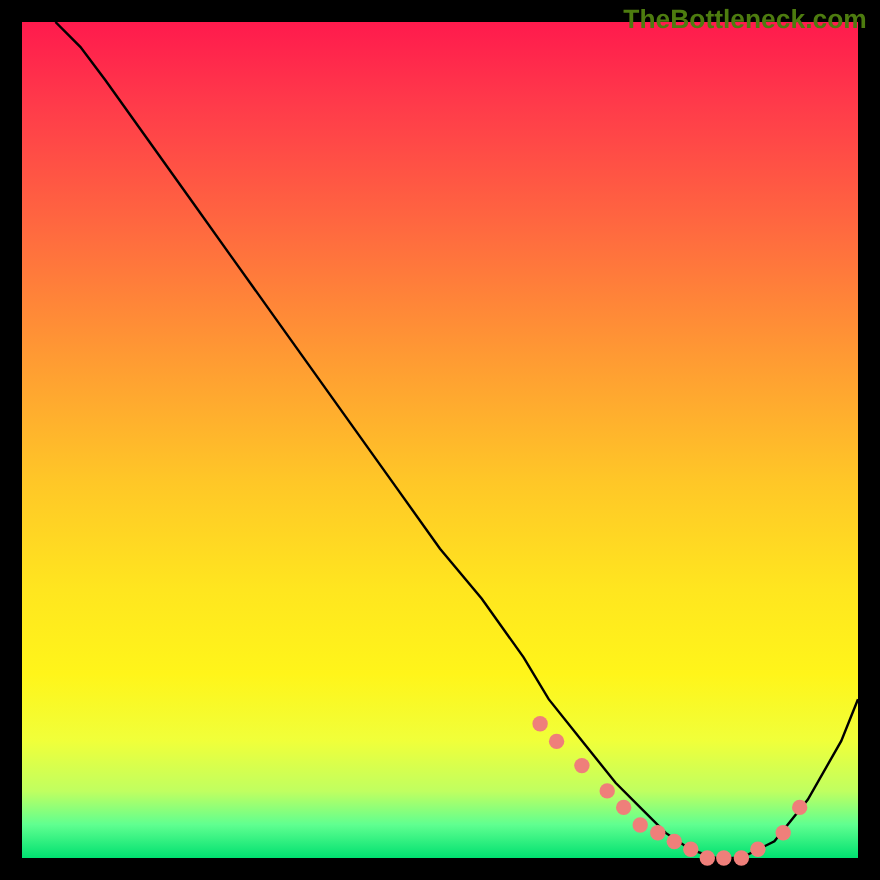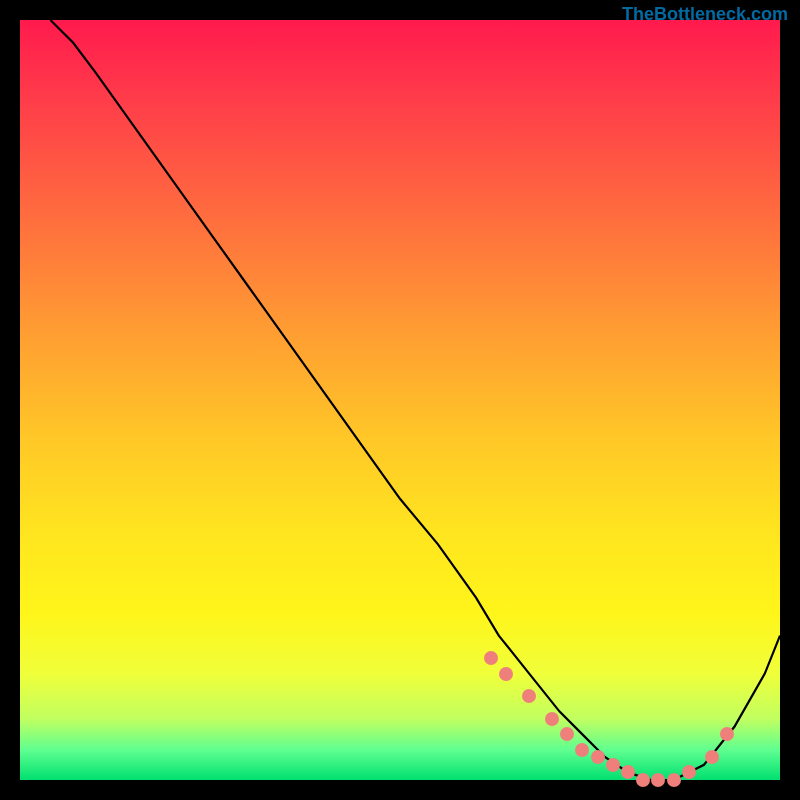--- a/index.html
+++ b/index.html
@@ -8,22 +8,22 @@
     height: 800px;
     background: #000;
     position: relative;
     font-family: Arial, sans-serif;
     overflow: hidden;
   }
   .watermark {
     position: absolute;
     top: 4px;
     right: 12px;
-    color: #0369a1;
-    font-size: 18px;
+    color: #4d7c0f;
+    font-size: 24px;
     font-weight: bold;
     z-index: 10;
   }
   .plot-area {
     position: absolute;
     left: 20px;
     top: 20px;
     width: 760px;
     height: 760px;
     background: linear-gradient(to bottom,

